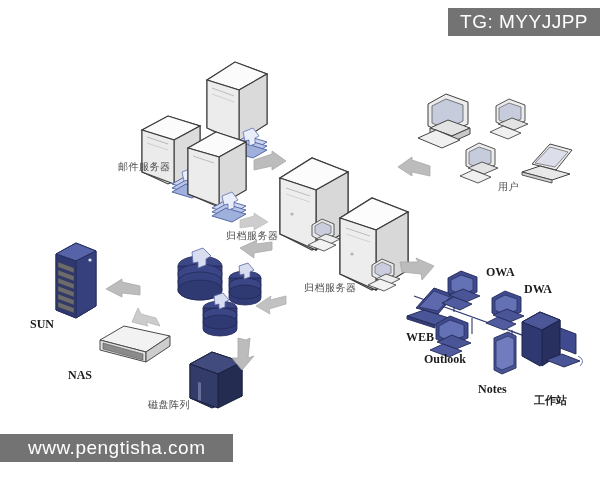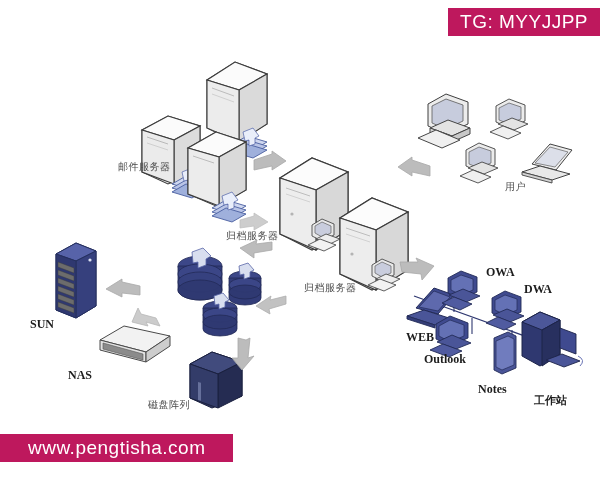--- a/index.html
+++ b/index.html
@@ -4,21 +4,21 @@
 <style>
   html,body{margin:0;padding:0;background:#fff;}
   body{
     font-family:"Liberation Serif", serif;
     width:600px;height:480px;overflow:hidden;position:relative;
   }
   #stage{position:relative;width:600px;height:480px;background:#ffffff;overflow:hidden;}
 
   
   .wm{
-    position:absolute;background:#be185d;color:#ffffff;
+    position:absolute;background:#737373;color:#ffffff;
     font-family:"Liberation Sans", sans-serif;
     letter-spacing:.5px;white-space:nowrap;
     display:flex;align-items:center;
   }
   #wm-top{right:0;top:8px;height:28px;padding:0 12px;font-size:19px;}
   #wm-bottom{left:0;bottom:18px;height:28px;padding:0 28px;font-size:19px;}
 
   
   .lbl{
     position:absolute;white-space:nowrap;color:#3a3a3a;
@@ -178,21 +178,21 @@
 
   <div class="node" style="left:518px;top:142px;">
     <svg width="60" height="46" viewBox="0 0 60 46">
       <polygon points="14,22 32,2 54,8 38,28" fill="#ededed" stroke="#434343" stroke-width="1"></polygon>
       <polygon points="17,21 32,5 50,10 37,25" fill="#dcdfe9" stroke="#5e5e5e" stroke-width=".7"></polygon>
       <polygon points="4,30 22,24 52,32 34,38" fill="#e8e8e8" stroke="#434343" stroke-width="1"></polygon>
       <polygon points="4,30 4,33 34,41 34,38" fill="#d2d2d2" stroke="#434343" stroke-width=".9"></polygon>
     </svg>
   </div>
 
-  <div class="lbl lbl-cn" style="left:498px;top:180px;margin-left:7px;">用户</div>
+  <div class="lbl lbl-cn" style="left:498px;top:180px;">用户</div>
 
   <div class="node" style="left:52px;top:240px;">
     <svg width="50" height="88" viewBox="0 0 50 88">
       <polygon points="4,14 24,3 44,11 44,66 24,78 4,70" fill="#3f4a8f" stroke="#26305f" stroke-width="1"></polygon>
       <polygon points="4,14 24,3 44,11 24,21" fill="#5763a9" stroke="#26305f" stroke-width="1"></polygon>
       <polygon points="24,21 44,11 44,66 24,78" fill="#36407d" stroke="#26305f" stroke-width="1"></polygon>
       <polygon points="4,14 24,21 24,78 4,70" fill="#2f3870" stroke="#26305f" stroke-width="1"></polygon>
       <g fill="#6c6c6c" stroke="#3b3b3b" stroke-width=".4">
         <polygon points="6,22 22,28 22,33 6,27"></polygon>
         <polygon points="6,30 22,36 22,41 6,35"></polygon>

